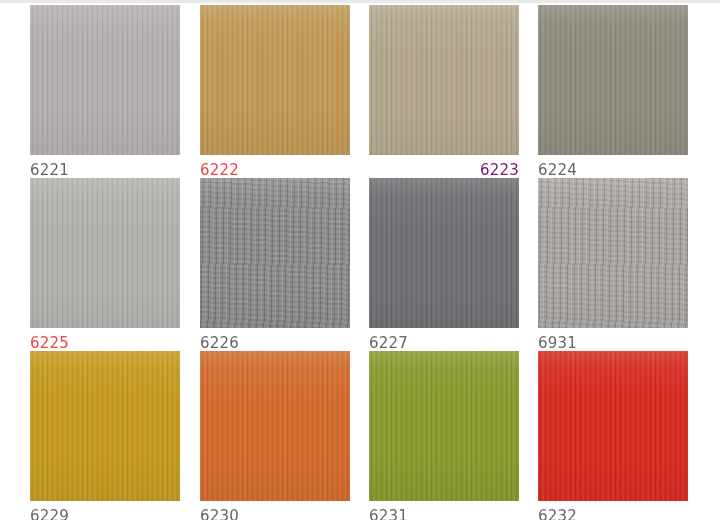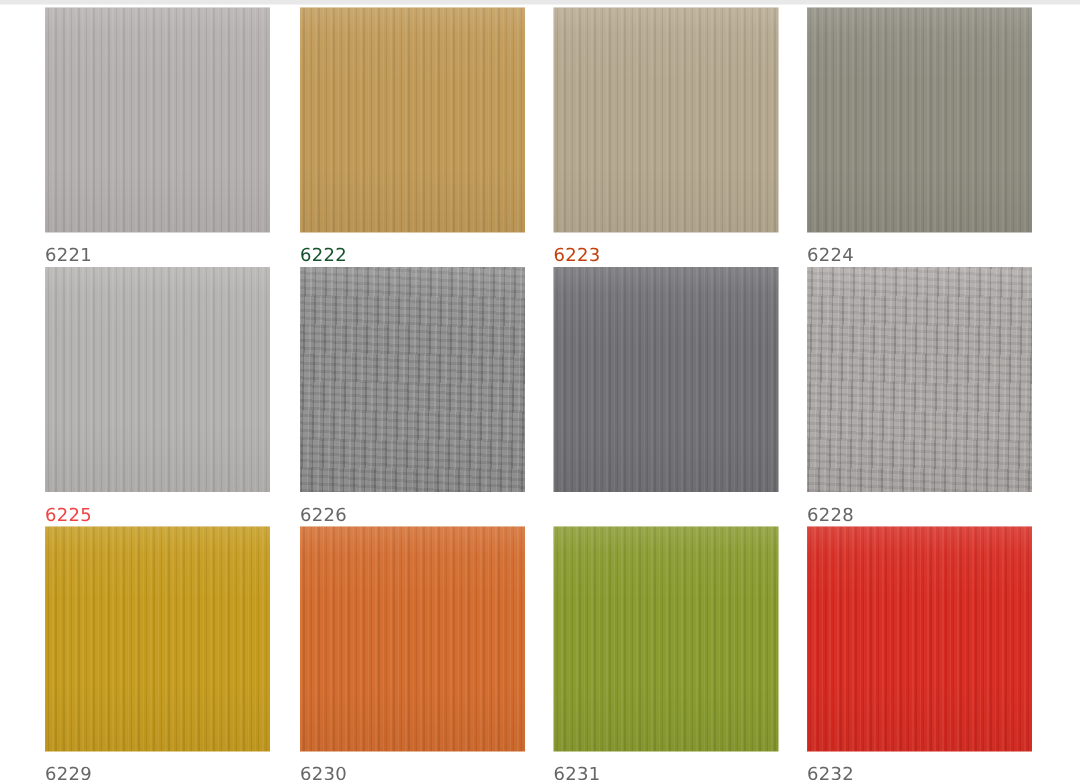--- a/index.html
+++ b/index.html
@@ -91,21 +91,21 @@
       rgba(255,255,255,0.04) 12%,
       rgba(255,255,255,0.00) 34%,
       rgba(0,0,0,0.00) 70%,
       rgba(0,0,0,0.045) 100%
     );
     pointer-events: none;
   }
 
   .swatch-label {
     margin-top: 6px;
-    font-size: 12px;
+    font-size: 15px;
     line-height: 18px;
     color: #666666;
     letter-spacing: 0.2px;
     white-space: nowrap;
   }
 
   
   #top-rule {
     position: absolute;
     left: 0;
@@ -126,28 +126,28 @@
         <div class="grain-v"></div>
         <div class="sheen"></div>
       </div>
       <div class="swatch-label" style="color: rgb(102, 102, 102);">6221</div>
     </div>
     <div class="swatch-cell" style="left: 200px; top: 5px; width: 150px;">
       <div class="swatch-chip" style="width: 150px; height: 150px; background-color: rgb(191, 152, 85);">
         <div class="grain-v"></div>
         <div class="sheen"></div>
       </div>
-      <div class="swatch-label" style="color: #14532d;">6222</div>
+      <div class="swatch-label" style="color: #ef4444;">6222</div>
     </div>
     <div class="swatch-cell" style="left: 369px; top: 5px; width: 150px;">
       <div class="swatch-chip" style="width: 150px; height: 150px; background-color: rgb(180, 166, 141);">
         <div class="grain-v"></div>
         <div class="sheen"></div>
       </div>
-      <div class="swatch-label" style="color: #c2410c;">6223</div>
+      <div class="swatch-label" style="color: #701a75; text-align: right;">6223</div>
     </div>
     <div class="swatch-cell" style="left: 538px; top: 5px; width: 180px;">
       <div class="swatch-chip" style="width: 150px; height: 150px; background-color: rgb(141, 138, 126);">
         <div class="grain-v"></div>
         <div class="sheen"></div>
       </div>
       <div class="swatch-label" style="color: rgb(102, 102, 102);">6224</div>
     </div>
     <div class="swatch-cell" style="left: 30px; top: 178px; width: 150px;">
       <div class="swatch-chip" style="width: 150px; height: 150px; background-color: rgb(179, 177, 174);">
@@ -161,27 +161,28 @@
         <div class="grain-rough"></div>
         <div class="sheen"></div>
       </div>
       <div class="swatch-label" style="color: rgb(102, 102, 102);">6226</div>
     </div>
     <div class="swatch-cell" style="left: 369px; top: 178px; width: 150px;">
       <div class="swatch-chip" style="width: 150px; height: 150px; background-color: rgb(111, 111, 115);">
         <div class="grain-v"></div>
         <div class="sheen"></div>
       </div>
+      <div class="swatch-label" style="color: rgb(102, 102, 102);">6227</div>
     </div>
     <div class="swatch-cell" style="left: 538px; top: 178px; width: 150px;">
       <div class="swatch-chip" style="width: 150px; height: 150px; background-color: rgb(166, 162, 160);">
         <div class="grain-rough"></div>
         <div class="sheen"></div>
       </div>
-      <div class="swatch-label" style="color: rgb(102, 102, 102);">6228</div>
+      <div class="swatch-label" style="color: rgb(102, 102, 102);">6931</div>
     </div>
     <div class="swatch-cell" style="left: 30px; top: 351px; width: 150px;">
       <div class="swatch-chip" style="width: 150px; height: 150px; background-color: rgb(196, 154, 28);">
         <div class="grain-v"></div>
         <div class="sheen"></div>
       </div>
       <div class="swatch-label" style="color: rgb(102, 102, 102);">6229</div>
     </div>
     <div class="swatch-cell" style="left: 200px; top: 351px; width: 150px;">
       <div class="swatch-chip" style="width: 150px; height: 150px; background-color: rgb(210, 106, 44);">

